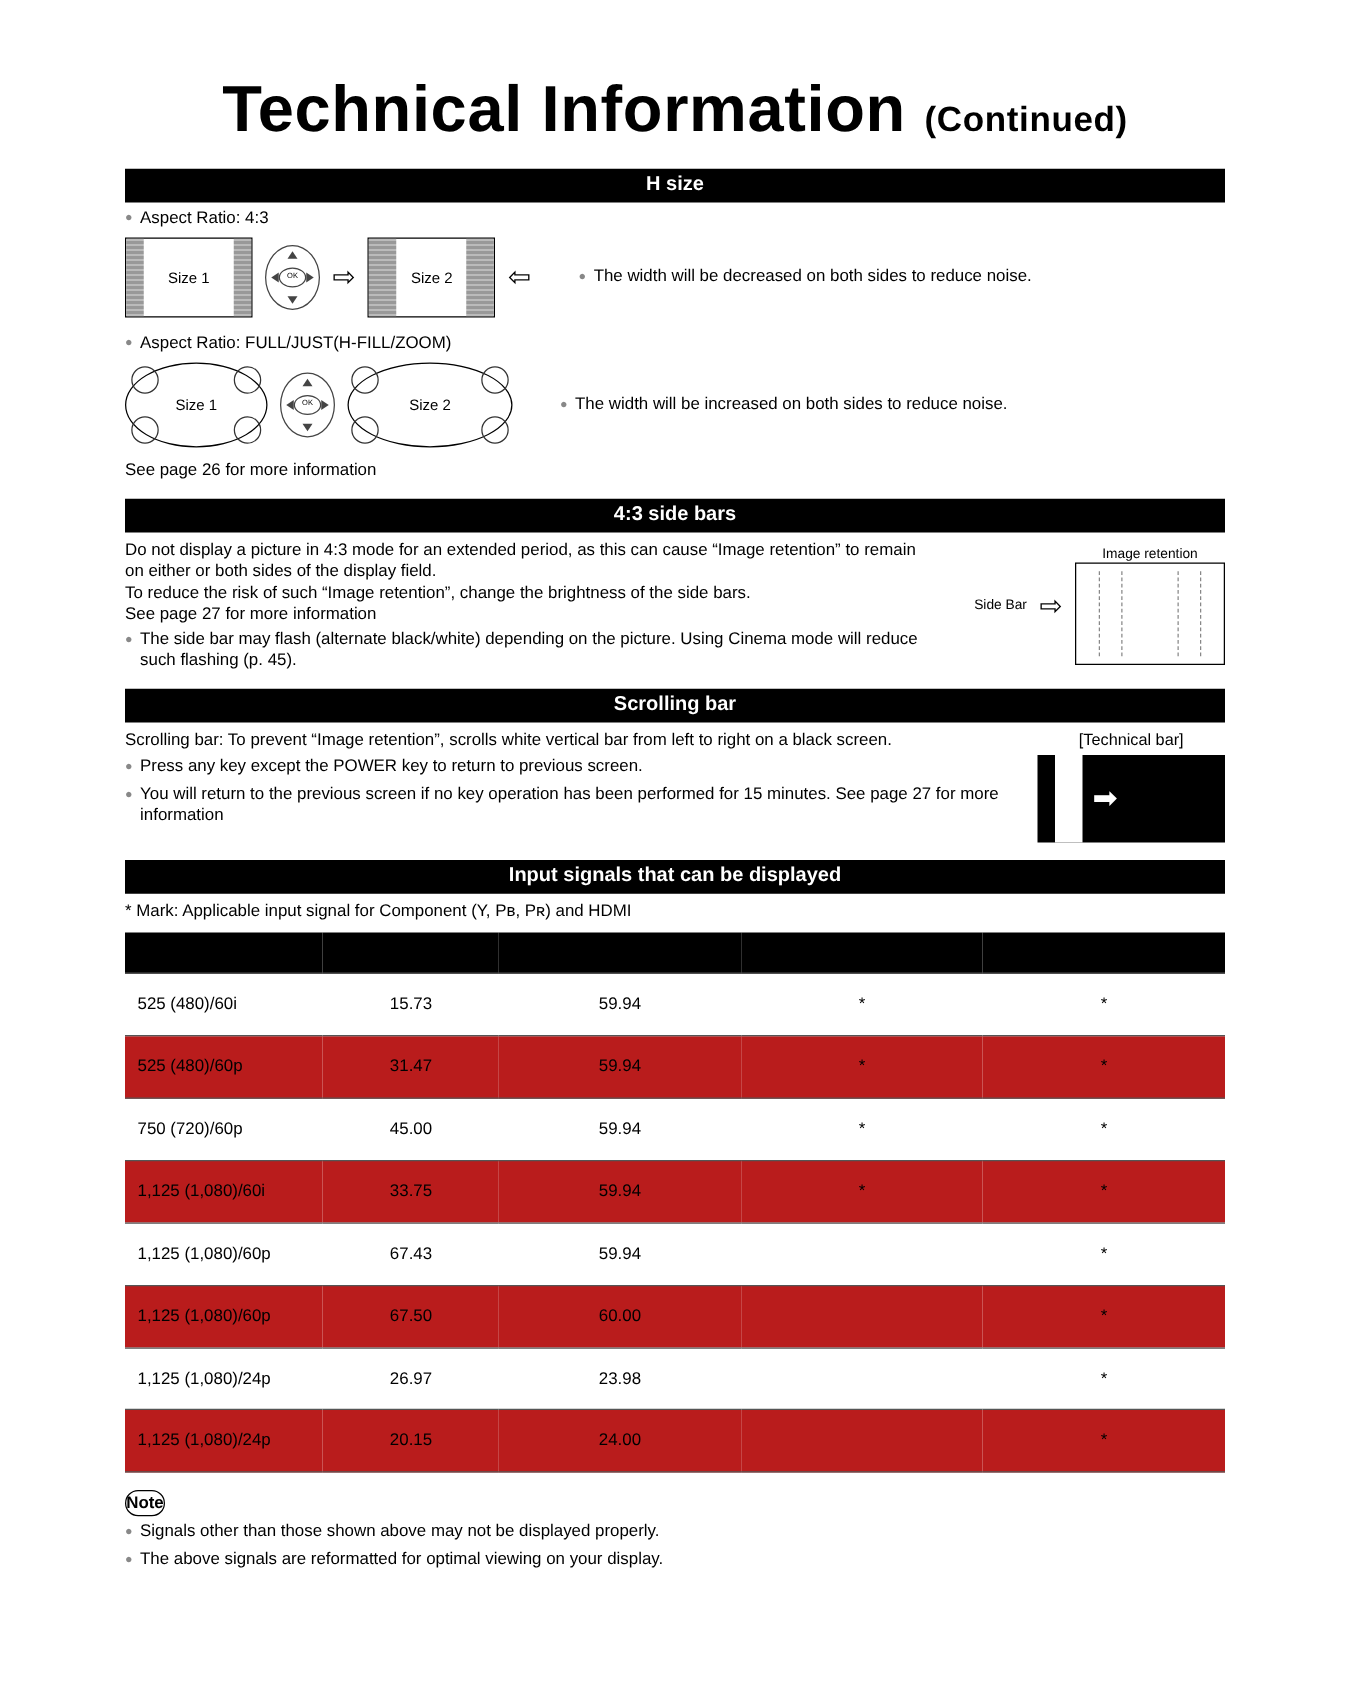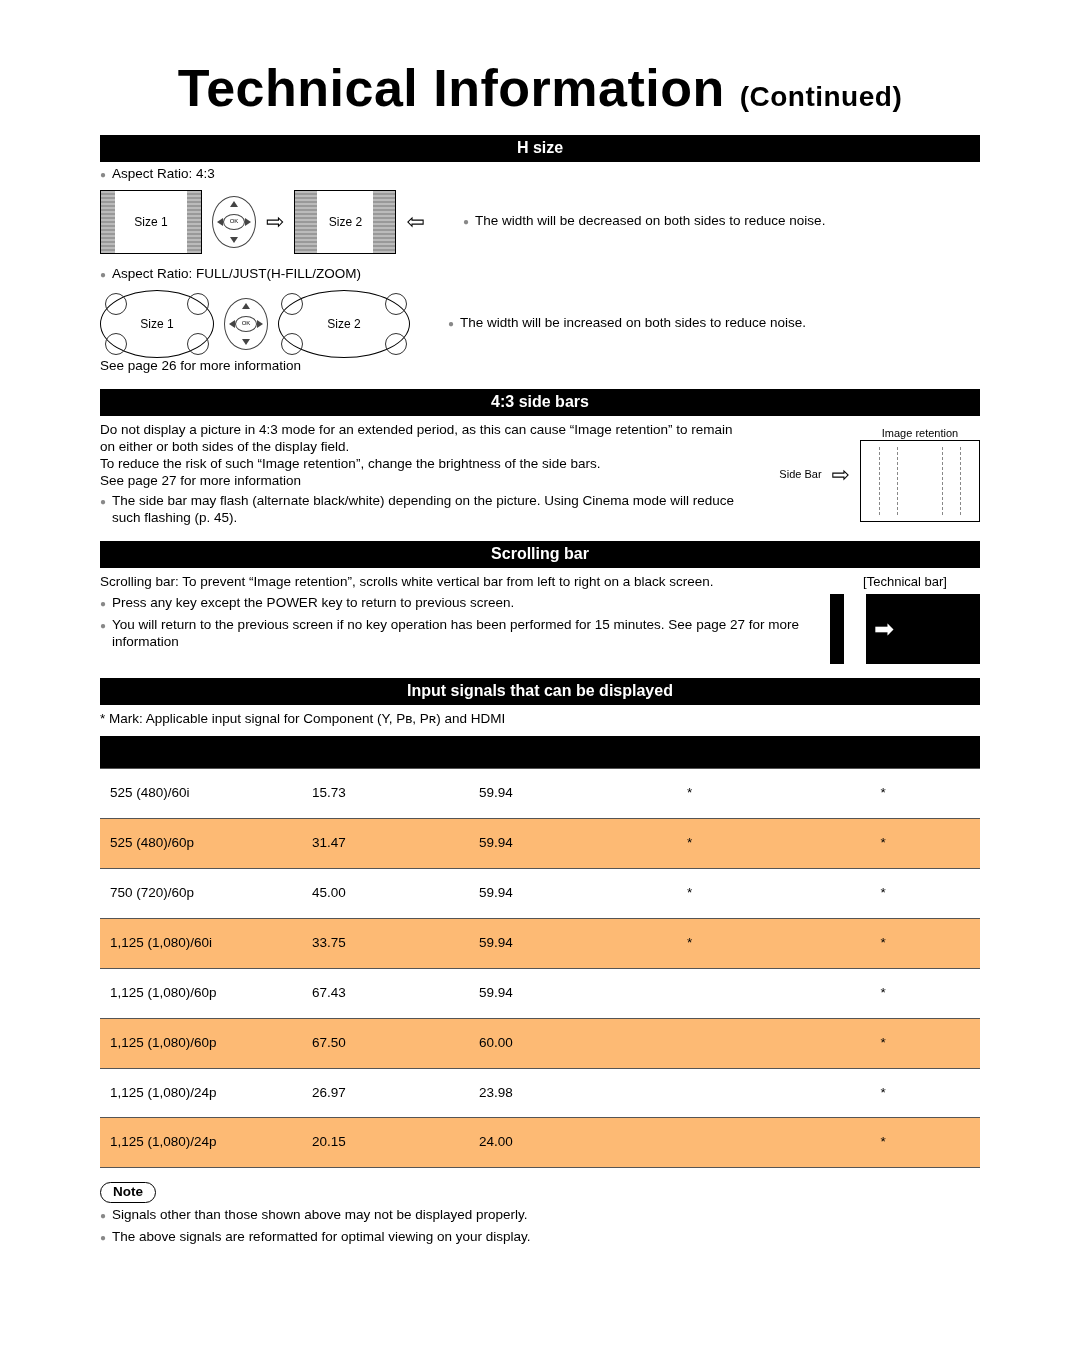--- a/index.html
+++ b/index.html
@@ -189,26 +189,26 @@
     margin-top: 8px;
   }
   table.signals thead tr {
     background: #000;
     height: 16px;
   }
   table.signals td {
     border-bottom: 1px solid #555;
     padding: 16px 10px;
   }
-  table.signals tr.alt td { background: #fdba74; }
+  table.signals tr.alt td { background: #b91c1c; }
   .note-pill {
     display: inline-block;
     border: 1.5px solid #000;
     border-radius: 12px;
-    padding: 1px 12px;
+    padding: 1px 0;
     font-weight: bold;
     margin-top: 14px;
   }
   .page-num {
     font-size: 26px;
     margin-top: 150px;
   }
   .bracket-top { font-size:11px; text-align:center; position:relative; }
 </style>
 </head>
@@ -275,21 +275,21 @@
     <div class="circle" style="right:2px;top:2px"></div>
     <div class="circle" style="left:2px;bottom:2px"></div>
     <div class="circle" style="right:2px;bottom:2px"></div>
     <span>Size 2</span>
   </div>
   <div style="width:18px"></div>
   <div class="bullet" style="margin-top:0">
       <span>The width will be increased on both sides to reduce noise.</span>
     </div>
 </div>
-<div style="">See page 26 for more information</div>
+<div style="margin-top:10px">See page 26 for more information</div>
 
 
 <div class="black-bar">4:3 side bars</div>
 <div style="display:flex;gap:16px;margin-top:6px">
   <div style="flex:1">
     <div>Do not display a picture in 4:3 mode for an extended period, as this can cause “Image retention” to remain on either or both sides of the display field.</div>
     <div>To reduce the risk of such “Image retention”, change the brightness of the side bars.</div>
     <div>See page 27 for more information</div>
     <div class="bullet">
         <span>The side bar may flash (alternate black/white) depending on the picture. Using Cinema mode will reduce such flashing (p. 45).</span>

